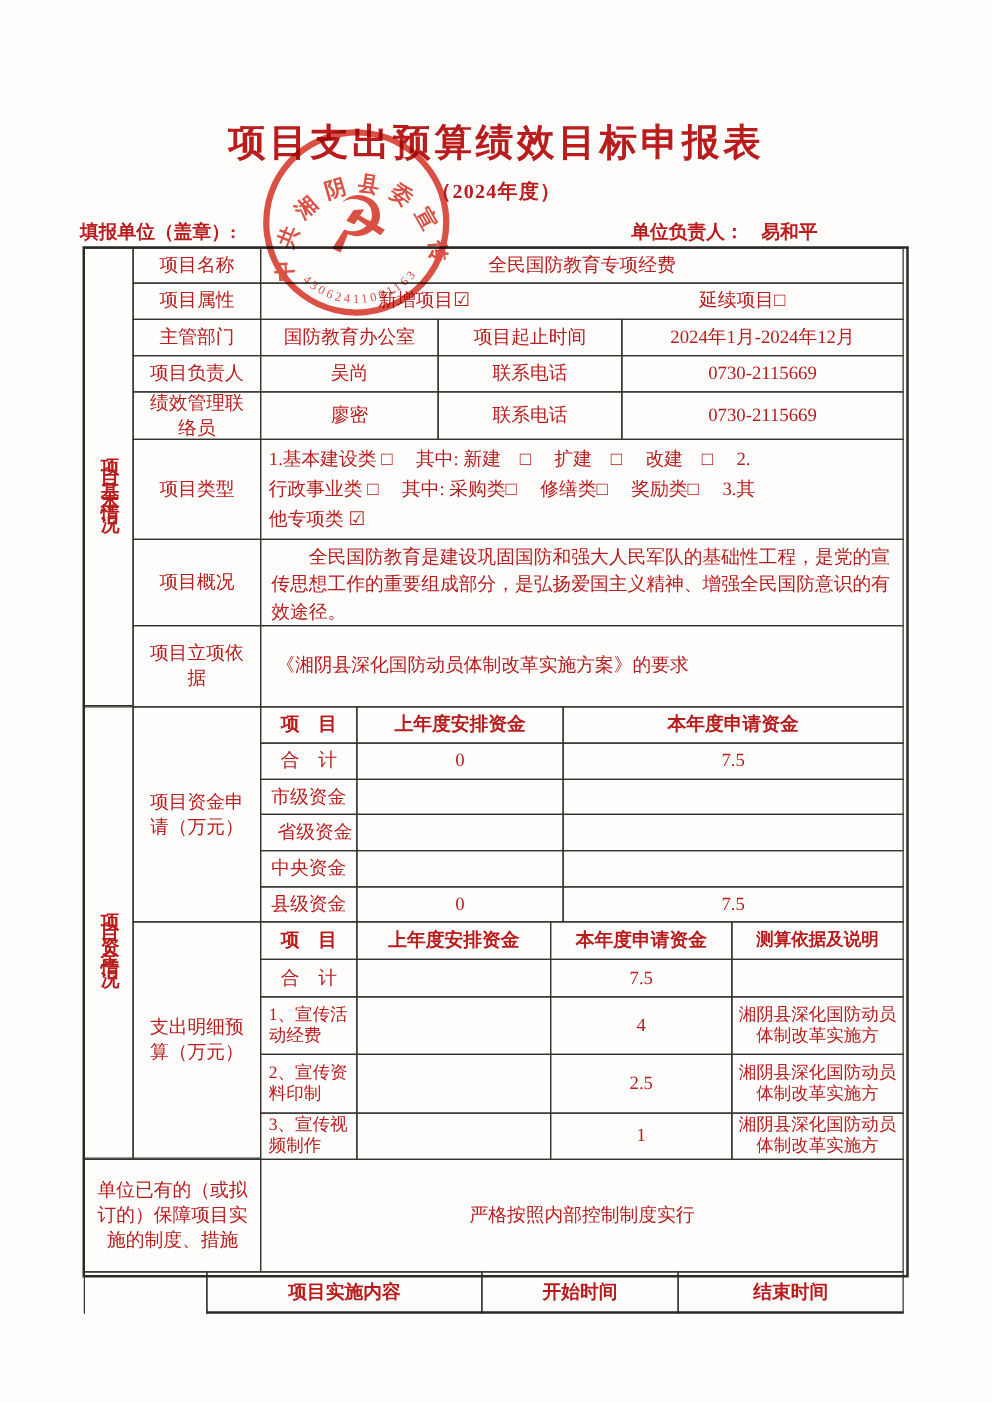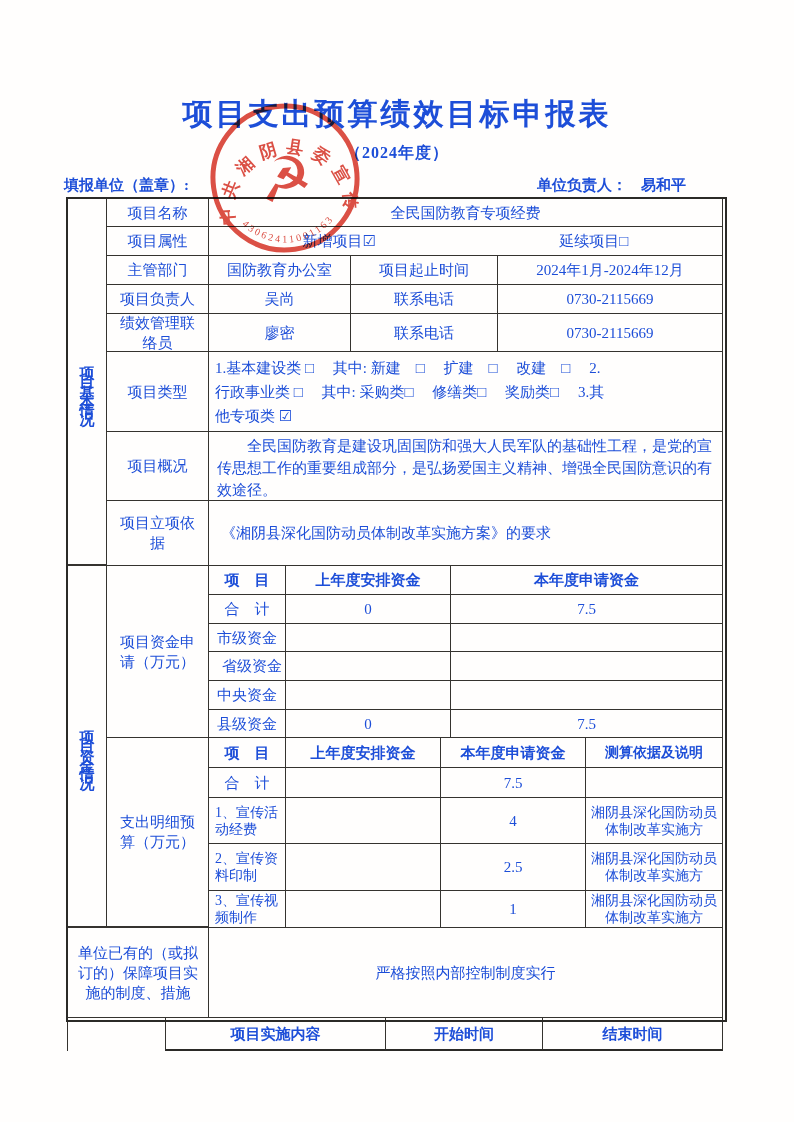--- a/index.html
+++ b/index.html
@@ -1,24 +1,24 @@
 <!DOCTYPE html>
 <html><head>
 <meta charset="utf-8">
 <style>
   html,body{margin:0;padding:0;background:#ffffff;}
   .page{position:relative;width:794px;height:1122px;background:#fffefd;overflow:hidden;
-        font-family:"Liberation Serif","DejaVu Serif",serif;color:#1d4ed8;}
+        font-family:"Liberation Serif","DejaVu Serif",serif;color:#b91c1c;}
   .title{position:absolute;top:94px;left:0;width:100%;text-align:center;
          font-size:30px;font-weight:bold;letter-spacing:3px;}
   .subtitle{position:absolute;top:143px;left:0;width:100%;text-align:center;
             font-size:16px;font-weight:bold;letter-spacing:1px;}
   .meta{position:absolute;top:176px;left:0;width:100%;font-size:15px;font-weight:bold;}
   .meta .fill{position:absolute;left:64px;top:0;}
-  .meta .head{position:absolute;left:505px;top:0;margin-left:32px;}
+  .meta .head{position:absolute;left:505px;top:0;}
   .meta .head .val{margin-left:14px;font-weight:bold;}
 
   
   .c{position:absolute;box-sizing:border-box;border:1px solid #35332f;
      display:flex;align-items:center;justify-content:center;text-align:center;
      font-size:15px;line-height:20px;padding:1px 2px;}
   .l{justify-content:flex-start;text-align:left;padding-left:6px;}
   .small{font-size:14px;line-height:17px;}
   .frame{position:absolute;left:66px;top:197px;width:657px;height:821px;
          border:2px solid #2b2a27;pointer-events:none;background:transparent;}

